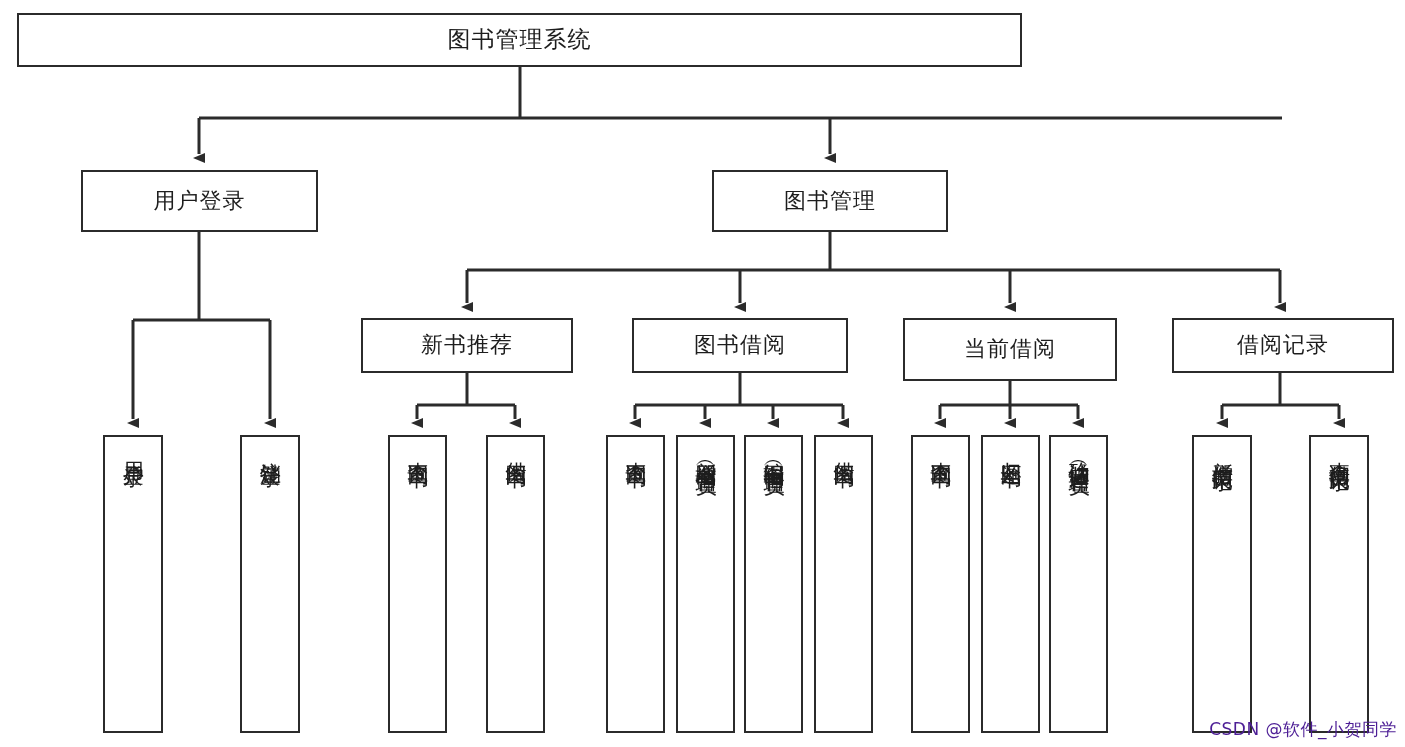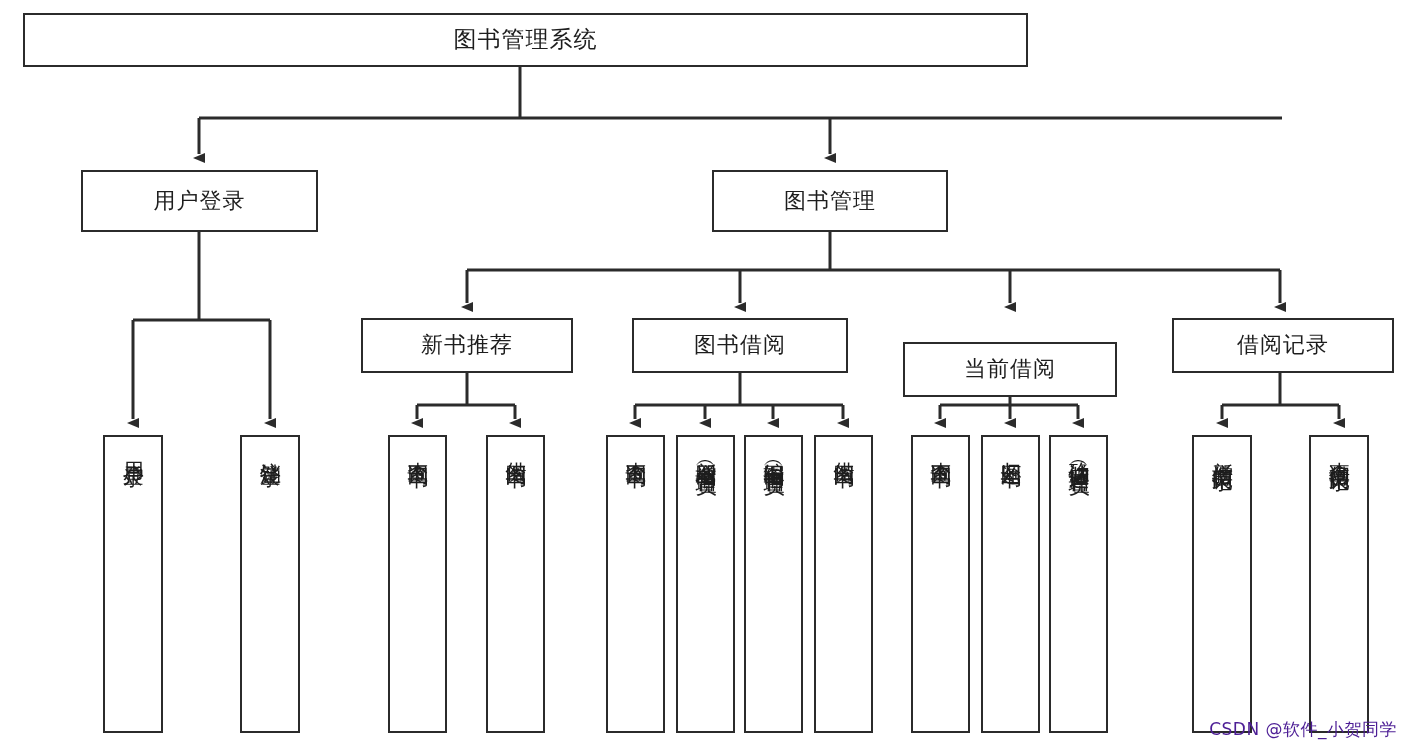--- a/index.html
+++ b/index.html
@@ -46,21 +46,20 @@
     writing-mode: vertical-rl;
     text-orientation: upright;
     font-size: 21px;
     line-height: 1.18;
     color: #1d1d1d;
     letter-spacing: 2px;
     white-space: nowrap;
   }
   .node-box.root {
     font-size: 23px;
-    margin-left: 6px;
   }
   #watermark {
     position: absolute;
     right: 8px;
     bottom: 6px;
     font-size: 17px;
     color: #4c1d95;
     white-space: nowrap;
     letter-spacing: 0.5px;
   }
@@ -145,21 +144,21 @@
   </div>
 
   <div class="node-box horizontal" style="left:712px; top:170px; width:236px; height:62px;">
     <span>图书管理</span>
   </div>
 
   <div class="node-box horizontal" style="left:632px; top:318px; width:216px; height:55px;">
     <span>图书借阅</span>
   </div>
 
-  <div class="node-box horizontal" style="left:903px; top:318px; width:214px; height:55px;margin-top:24px;">
+  <div class="node-box horizontal" style="left:903px; top:318px; width:214px; height:63px;">
     <span>当前借阅</span>
   </div>
 
   <div class="node-box horizontal" style="left:1172px; top:318px; width:222px; height:55px;">
     <span>借阅记录</span>
   </div>
 
   <div class="node-box vertical" style="left:103px; top:435px; width:60px; height:298px;">
     <span class="vtext">用户登录</span>
   </div>

